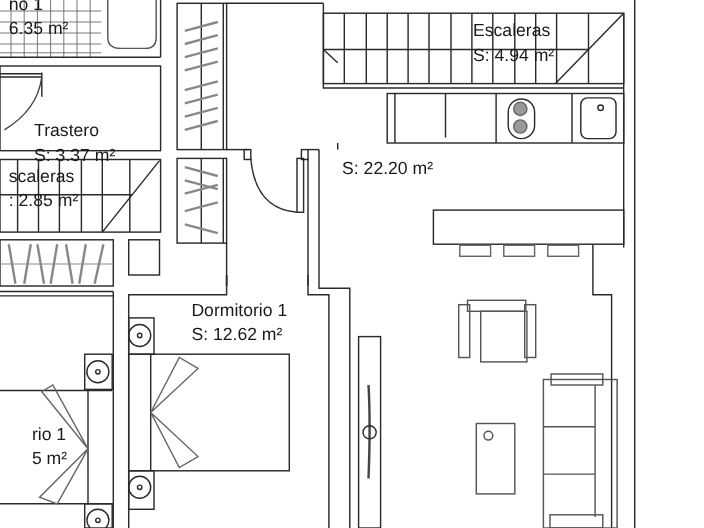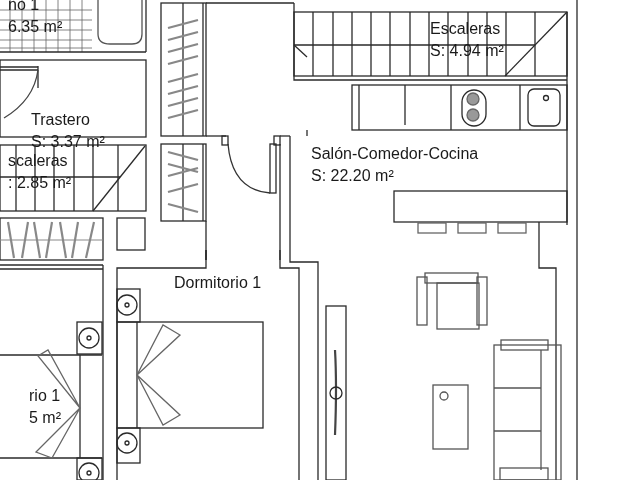--- a/index.html
+++ b/index.html
@@ -199,22 +199,22 @@
 </div>
 <div class="lbl" style="left:8px;top:150px;">
   <span>scaleras</span>
   <span>: 2.85 m²</span>
 </div>
 <div class="lbl" style="left:430px;top:18px;">
   <span>Escaleras</span>
   <span>S: 4.94 m²</span>
 </div>
 <div class="lbl" style="left:311px;top:143px;">
-  <span>Salón-Comedor-Cocina</span>
   <span>S: 22.20 m²</span>
 </div>
 <div class="lbl" style="left:174px;top:272px;">
   <span>Dormitorio 1</span>
+  <span>S: 12.62 m²</span>
 </div>
 <div class="lbl" style="left:0px;top:385px;padding-left:29px;">
   <span>rio 1</span>
   <span>5 m²</span>
 </div>
 
 </body></html>

